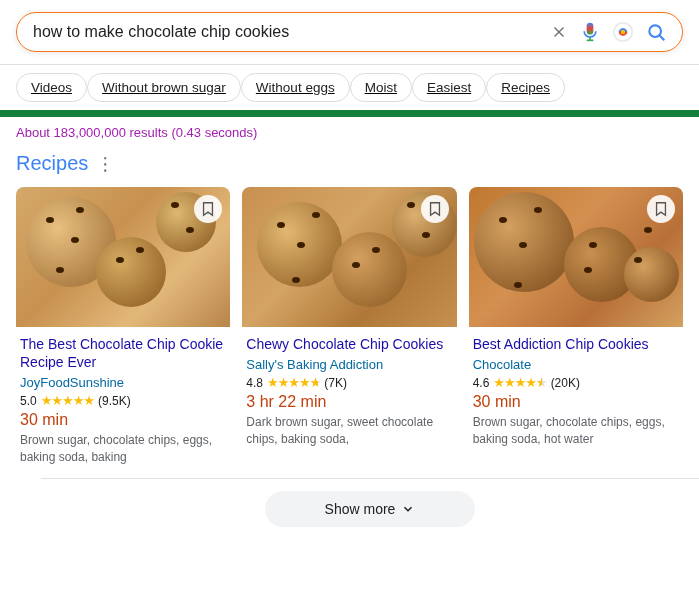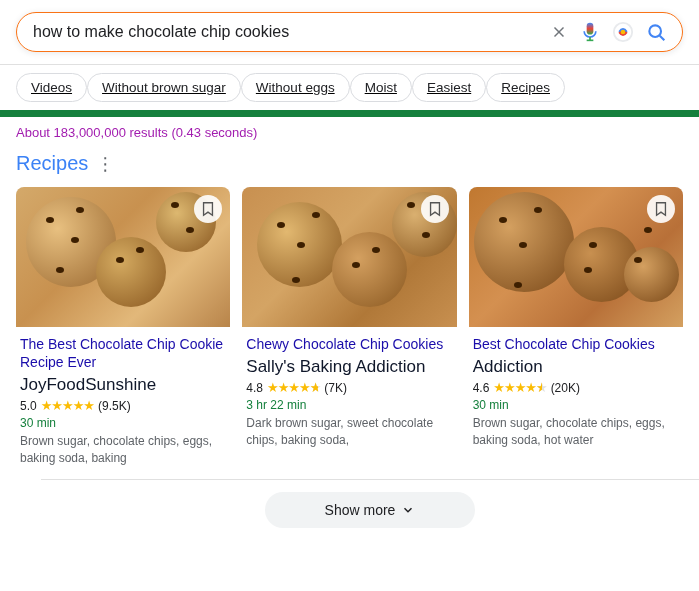--- a/index.html
+++ b/index.html
@@ -136,44 +136,44 @@
     .card-content {
       padding: 8px 4px 0;
     }
     .card-title {
       font-size: 14px;
       color: #1a0dab;
       line-height: 1.3;
       margin-bottom: 4px;
     }
     .card-source {
-      font-size: 17px;
-      color: #0f172a;
+      font-size: 13px;
+      color: #0369a1;
       margin-bottom: 3px;
     }
     .card-rating {
       display: flex;
       align-items: center;
       gap: 4px;
       font-size: 12px;
       color: #202124;
       margin-bottom: 3px;
     }
     .stars {
       color: #fbbc04;
       font-size: 13px;
       letter-spacing: -1px;
     }
     .rating-count {
       color: #202124;
       font-size: 12px;
     }
     .card-time {
-      font-size: 12px;
-      color: #15803d;
+      font-size: 16px;
+      color: #c2410c;
       margin-bottom: 3px;
     }
     .card-ingredients {
       font-size: 12px;
       color: #5f6368;
       line-height: 1.4;
     }
 
     
     .show-more-container {
@@ -371,22 +371,22 @@
           <div class="chip-dot" style="top:40px;left:175px;"></div>
           <div class="chip-dot" style="top:95px;left:45px;"></div>
         </div>
         <button class="bookmark-btn">
           <svg width="14" height="16" viewBox="0 0 14 18" fill="none" stroke="#555" stroke-width="1.5">
             <path d="M2 2h10v14l-5-3.5L2 16V2z"></path>
           </svg>
         </button>
       </div>
       <div class="card-content">
-        <div class="card-title">Best Chocolate Chip Cookies</div>
-        <div class="card-source">Addiction</div>
+        <div class="card-title">Best Addiction Chip Cookies</div>
+        <div class="card-source">Chocolate</div>
         <div class="card-rating">
           <span>4.6</span>
           <span class="stars">★★★★<span style="position:relative;display:inline-block;color:#e0e0e0;">★<span style="position:absolute;left:0;top:0;overflow:hidden;width:60%;color:#fbbc04;">★</span></span></span>
           <span class="rating-count">(20K)</span>
         </div>
         <div class="card-time">30 min</div>
         <div class="card-ingredients">Brown sugar, chocolate chips, eggs, baking soda, hot water</div>
       </div>
     </div>
 

